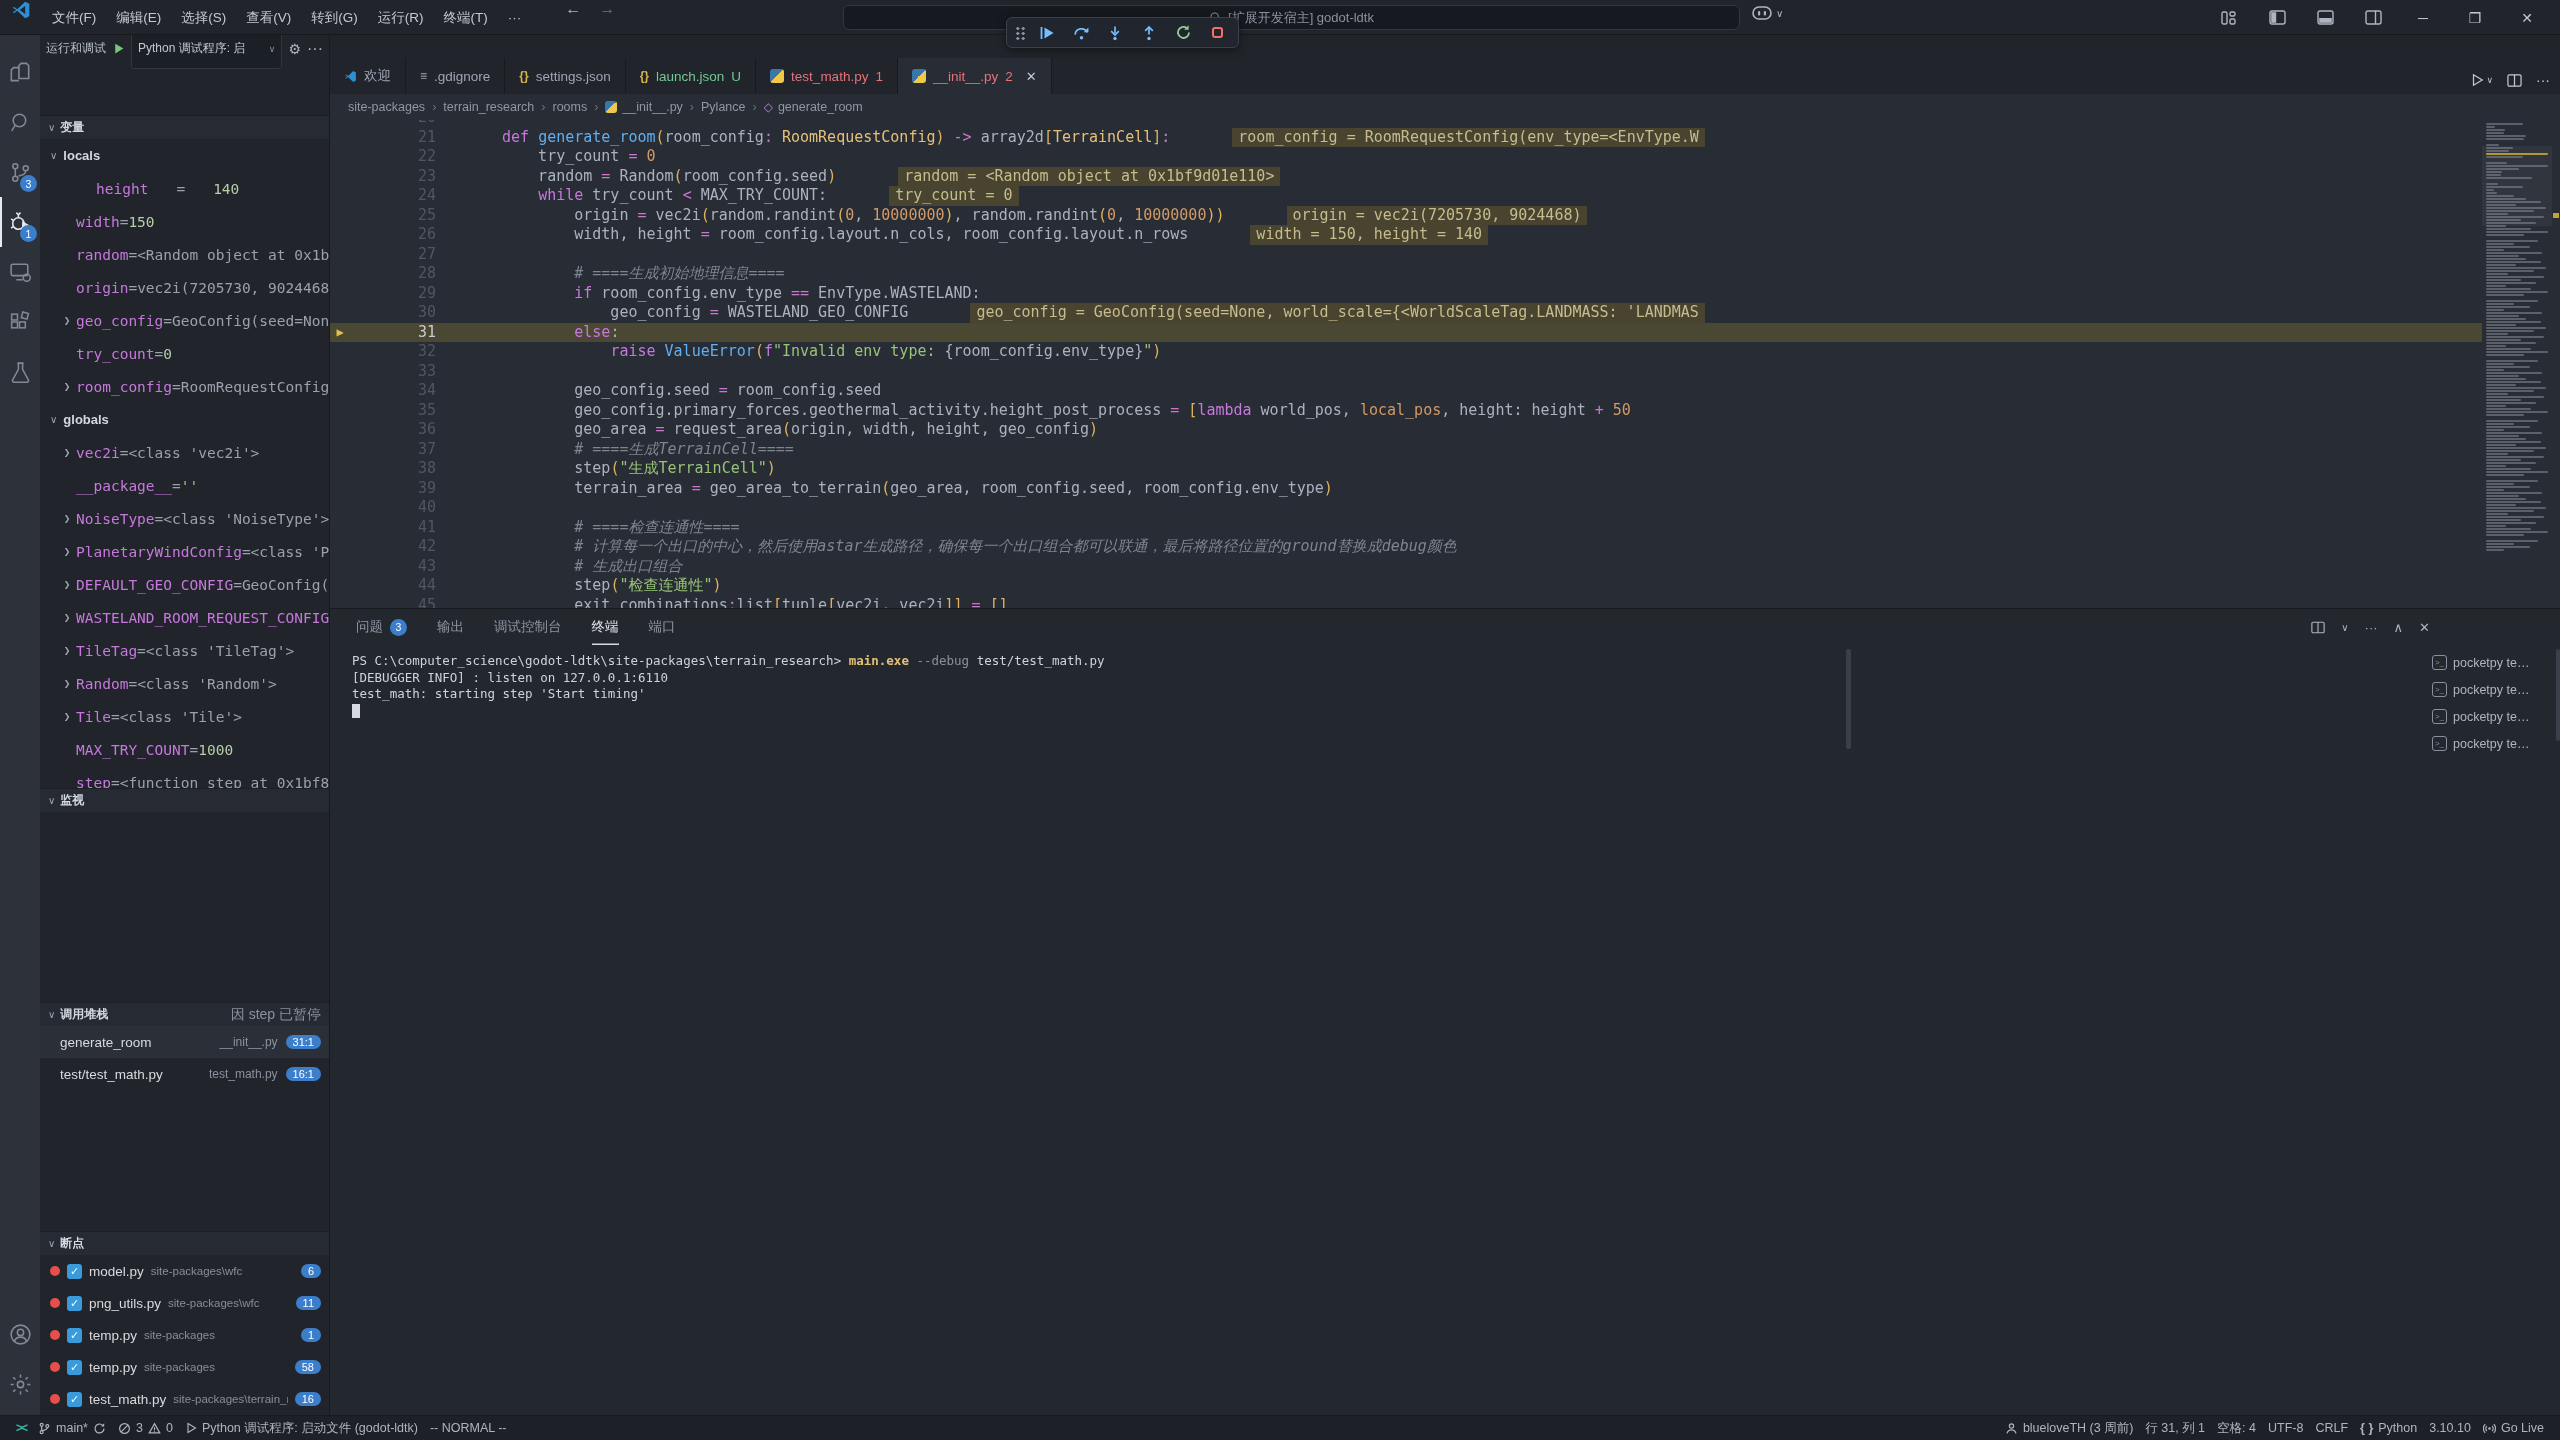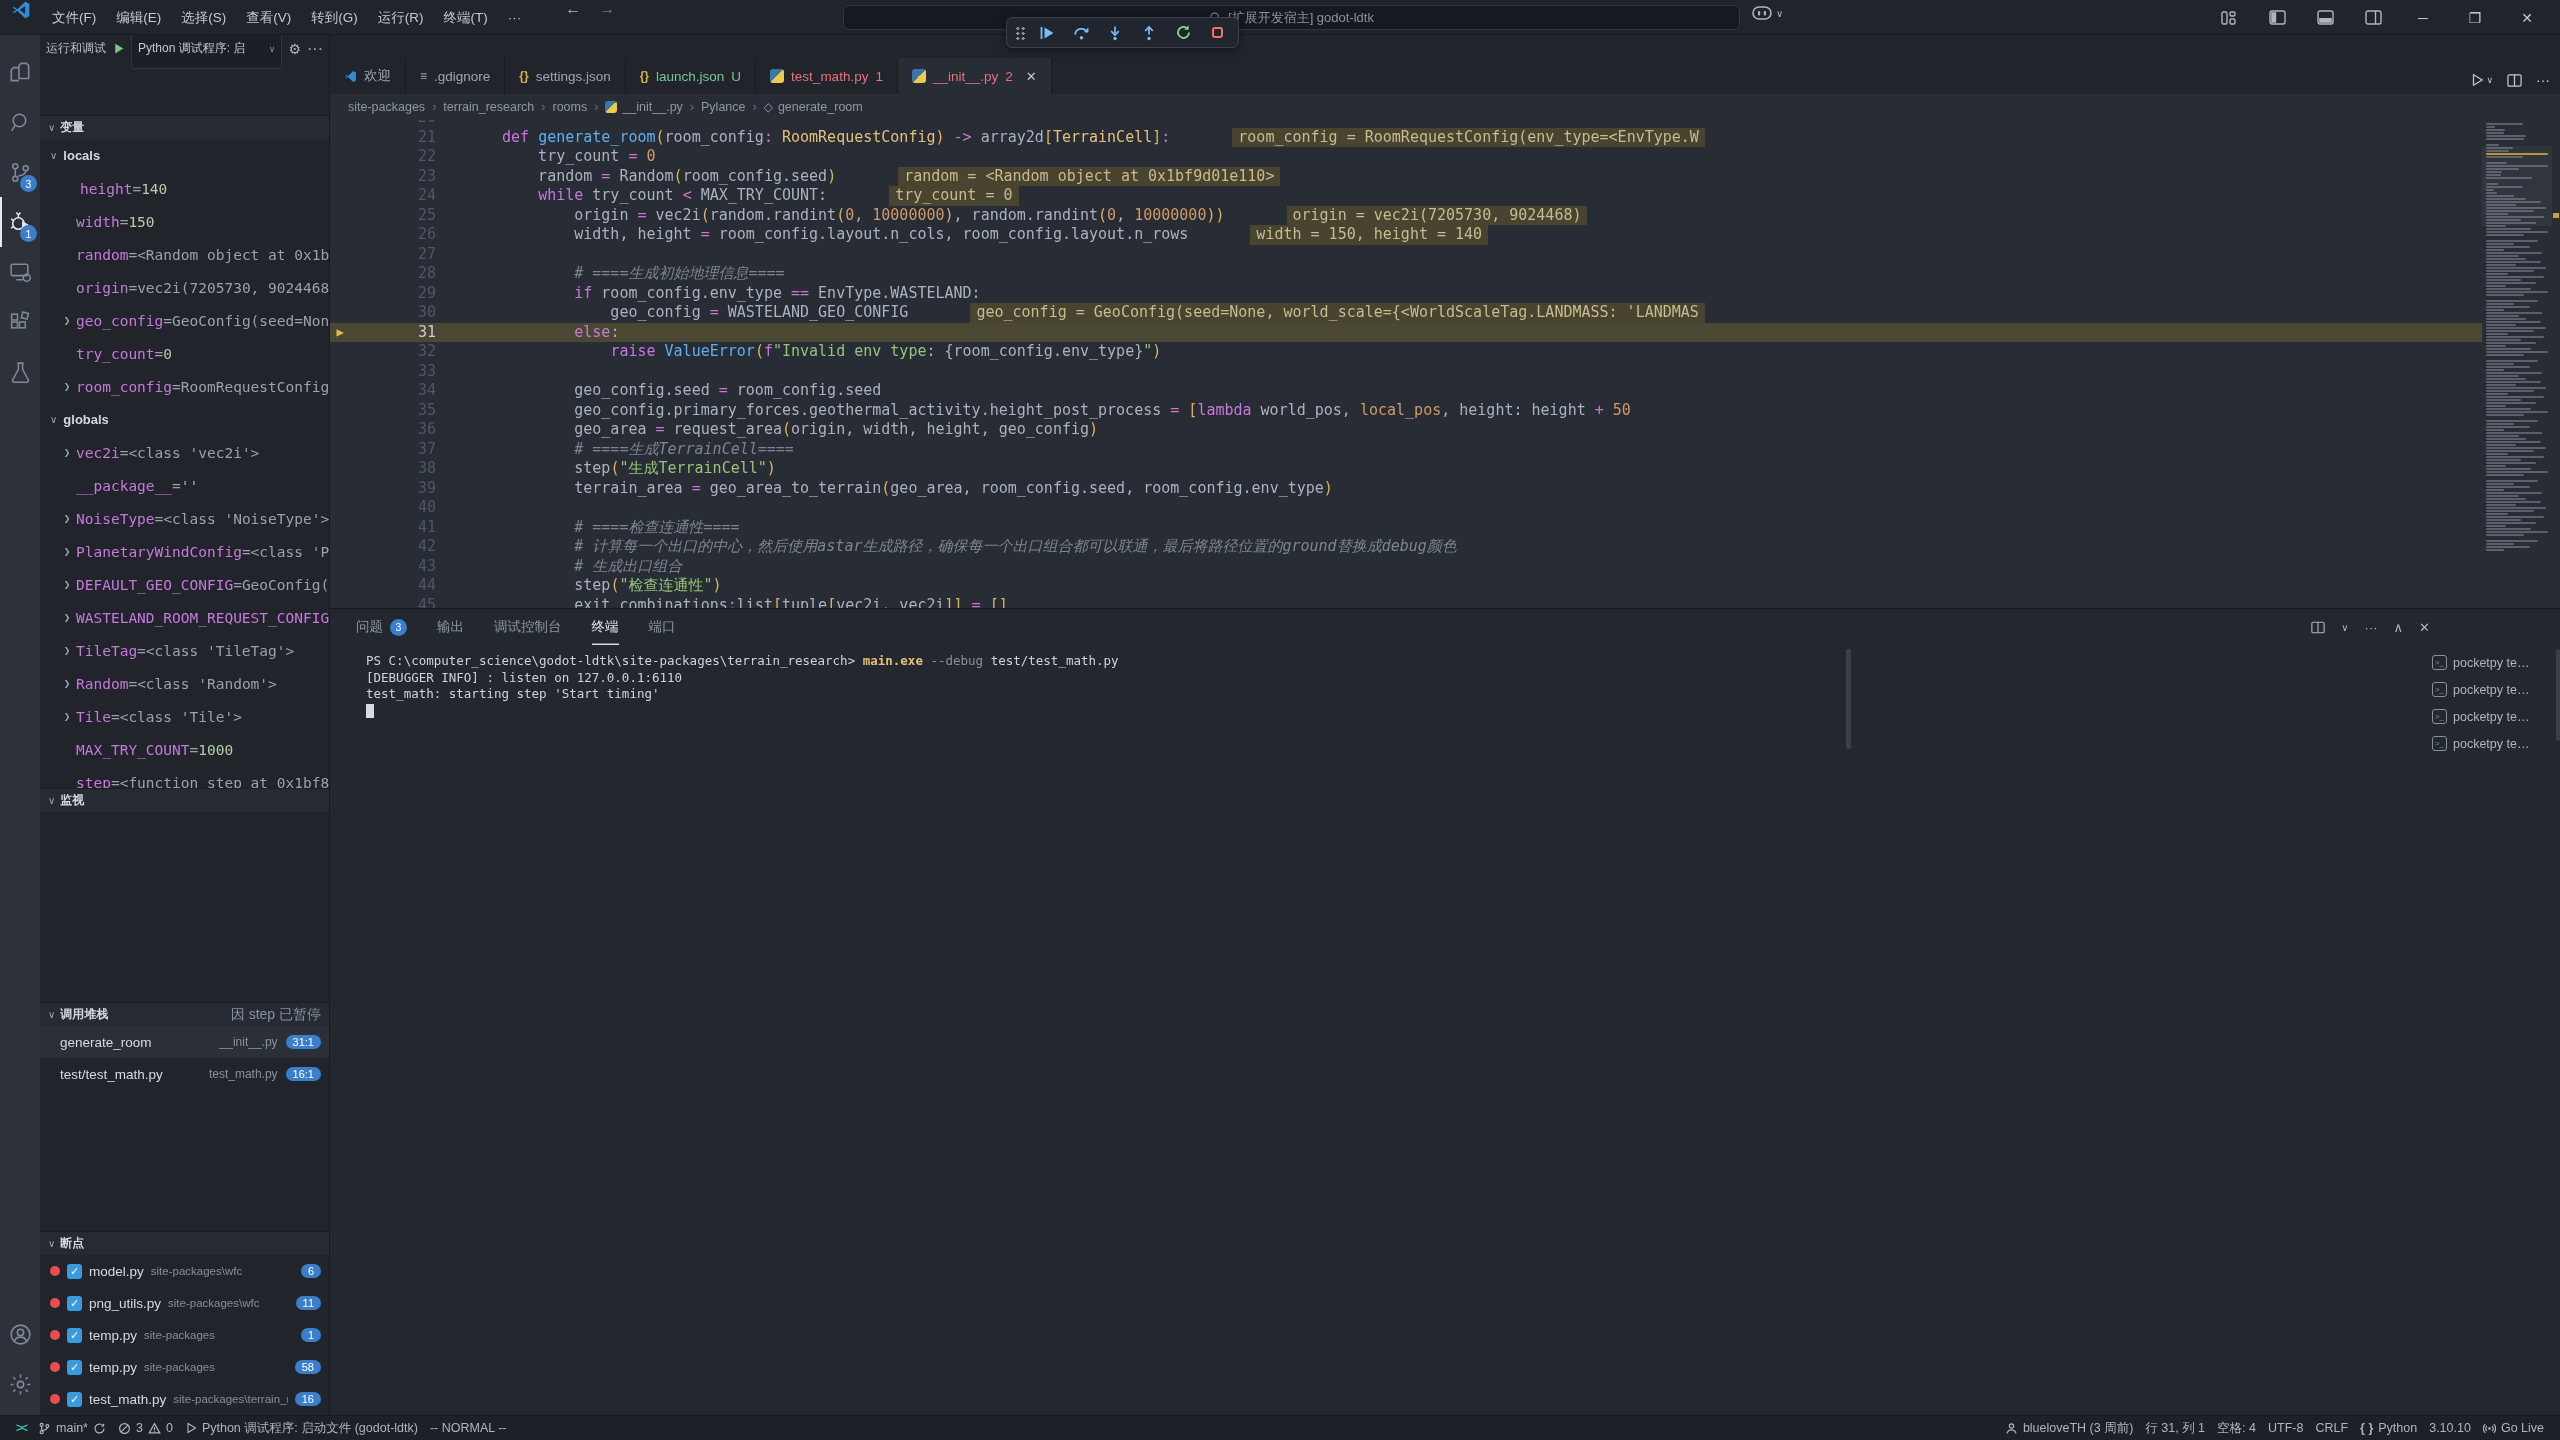--- a/index.html
+++ b/index.html
@@ -91,21 +91,21 @@
   .mm-bar{height:2px;margin:0 0 1px 4px;background:#8d93a0;opacity:.5;border-radius:1px;}
   .ruler{position:absolute;top:-26px;right:0;width:8px;height:514px;background:#282c34;}
   .ruler-mark{position:absolute;left:1px;width:6px;height:5px;}
   
   .panel{flex:1;background:#23272e;border-top:1px solid #181a1f;position:relative;min-height:0;}
   .panel-tabs{height:36px;display:flex;align-items:center;padding-left:26px;gap:30px;font-size:13.5px;color:#8f97a3;}
   .ptab{display:flex;align-items:center;gap:7px;height:36px;}
   .ptab.active{color:#e6e9ee;box-shadow:inset 0 -1.5px 0 #d7dae0;}
   .ptab-badge{width:17px;height:17px;border-radius:50%;background:#3b7ecb;color:#fff;font-size:10.5px;display:flex;align-items:center;justify-content:center;}
   .panel-actions{position:absolute;right:130px;top:0;height:36px;display:flex;align-items:center;gap:16px;color:#aeb5c0;font-size:13px;}
-  .term{position:absolute;left:22px;top:44px;font-family:"DejaVu Sans Mono",monospace;font-size:12.5px;color:#cfd3da;margin-left:14px;}
+  .term{position:absolute;left:22px;top:44px;font-family:"DejaVu Sans Mono",monospace;font-size:12.5px;color:#cfd3da;}
   .trow{height:16.5px;line-height:16.5px;white-space:pre;} .t-g{color:#8a919e;} .t-b{color:#e3c078;font-weight:bold;}
   .cursor{display:inline-block;width:8px;height:14px;background:#d7dae0;vertical-align:middle;}
   .term-scroll{position:absolute;left:1516px;top:40px;width:5px;height:100px;background:#3a3f4a;border-radius:2px;}
   .termlist{position:absolute;right:6px;top:40px;width:122px;}
   .term-item{height:27px;display:flex;align-items:center;gap:6px;color:#aeb5c0;font-size:12.5px;white-space:nowrap;overflow:hidden;}
   .term-ico{width:15px;height:15px;border:1px solid #8a919e;border-radius:3px;color:#8a919e;font-size:8px;display:flex;align-items:center;justify-content:center;flex:none;}
   .list-scroll{position:absolute;right:0;top:40px;width:4px;height:92px;background:#3a3f4a;border-radius:2px;}
   
   .statusbar{height:25px;background:#1d2026;border-top:1px solid #181a1f;display:flex;align-items:center;
     padding:0 10px;font-size:12.5px;color:#aeb5c0;gap:4px;}
@@ -306,21 +306,21 @@
     <div class="sb-gap"></div>
     <div class="sect-head">
       <span class="chev">∨</span>
         <span>变量</span>
     </div>
     <div class="vars" id="vars" style="height:649px">
         <div class="vrow vgroup">
           <span class="chev">∨</span>
           <span>locals</span>
         </div>
-        <div class="vrow" style="padding-left: 22px;">
+        <div class="vrow" style="padding-left: 10px; gap: 28px;">
           <span class="vchev"></span>
           <span class="vname">height</span>
           <span class="veq"> = </span>
           <span class="v-num">140</span>
         </div>
         <div class="vrow" style="padding-left: 18px;">
           <span class="vchev"></span>
           <span class="vname">width</span>
           <span class="veq"> = </span>
           <span class="v-num">150</span>

